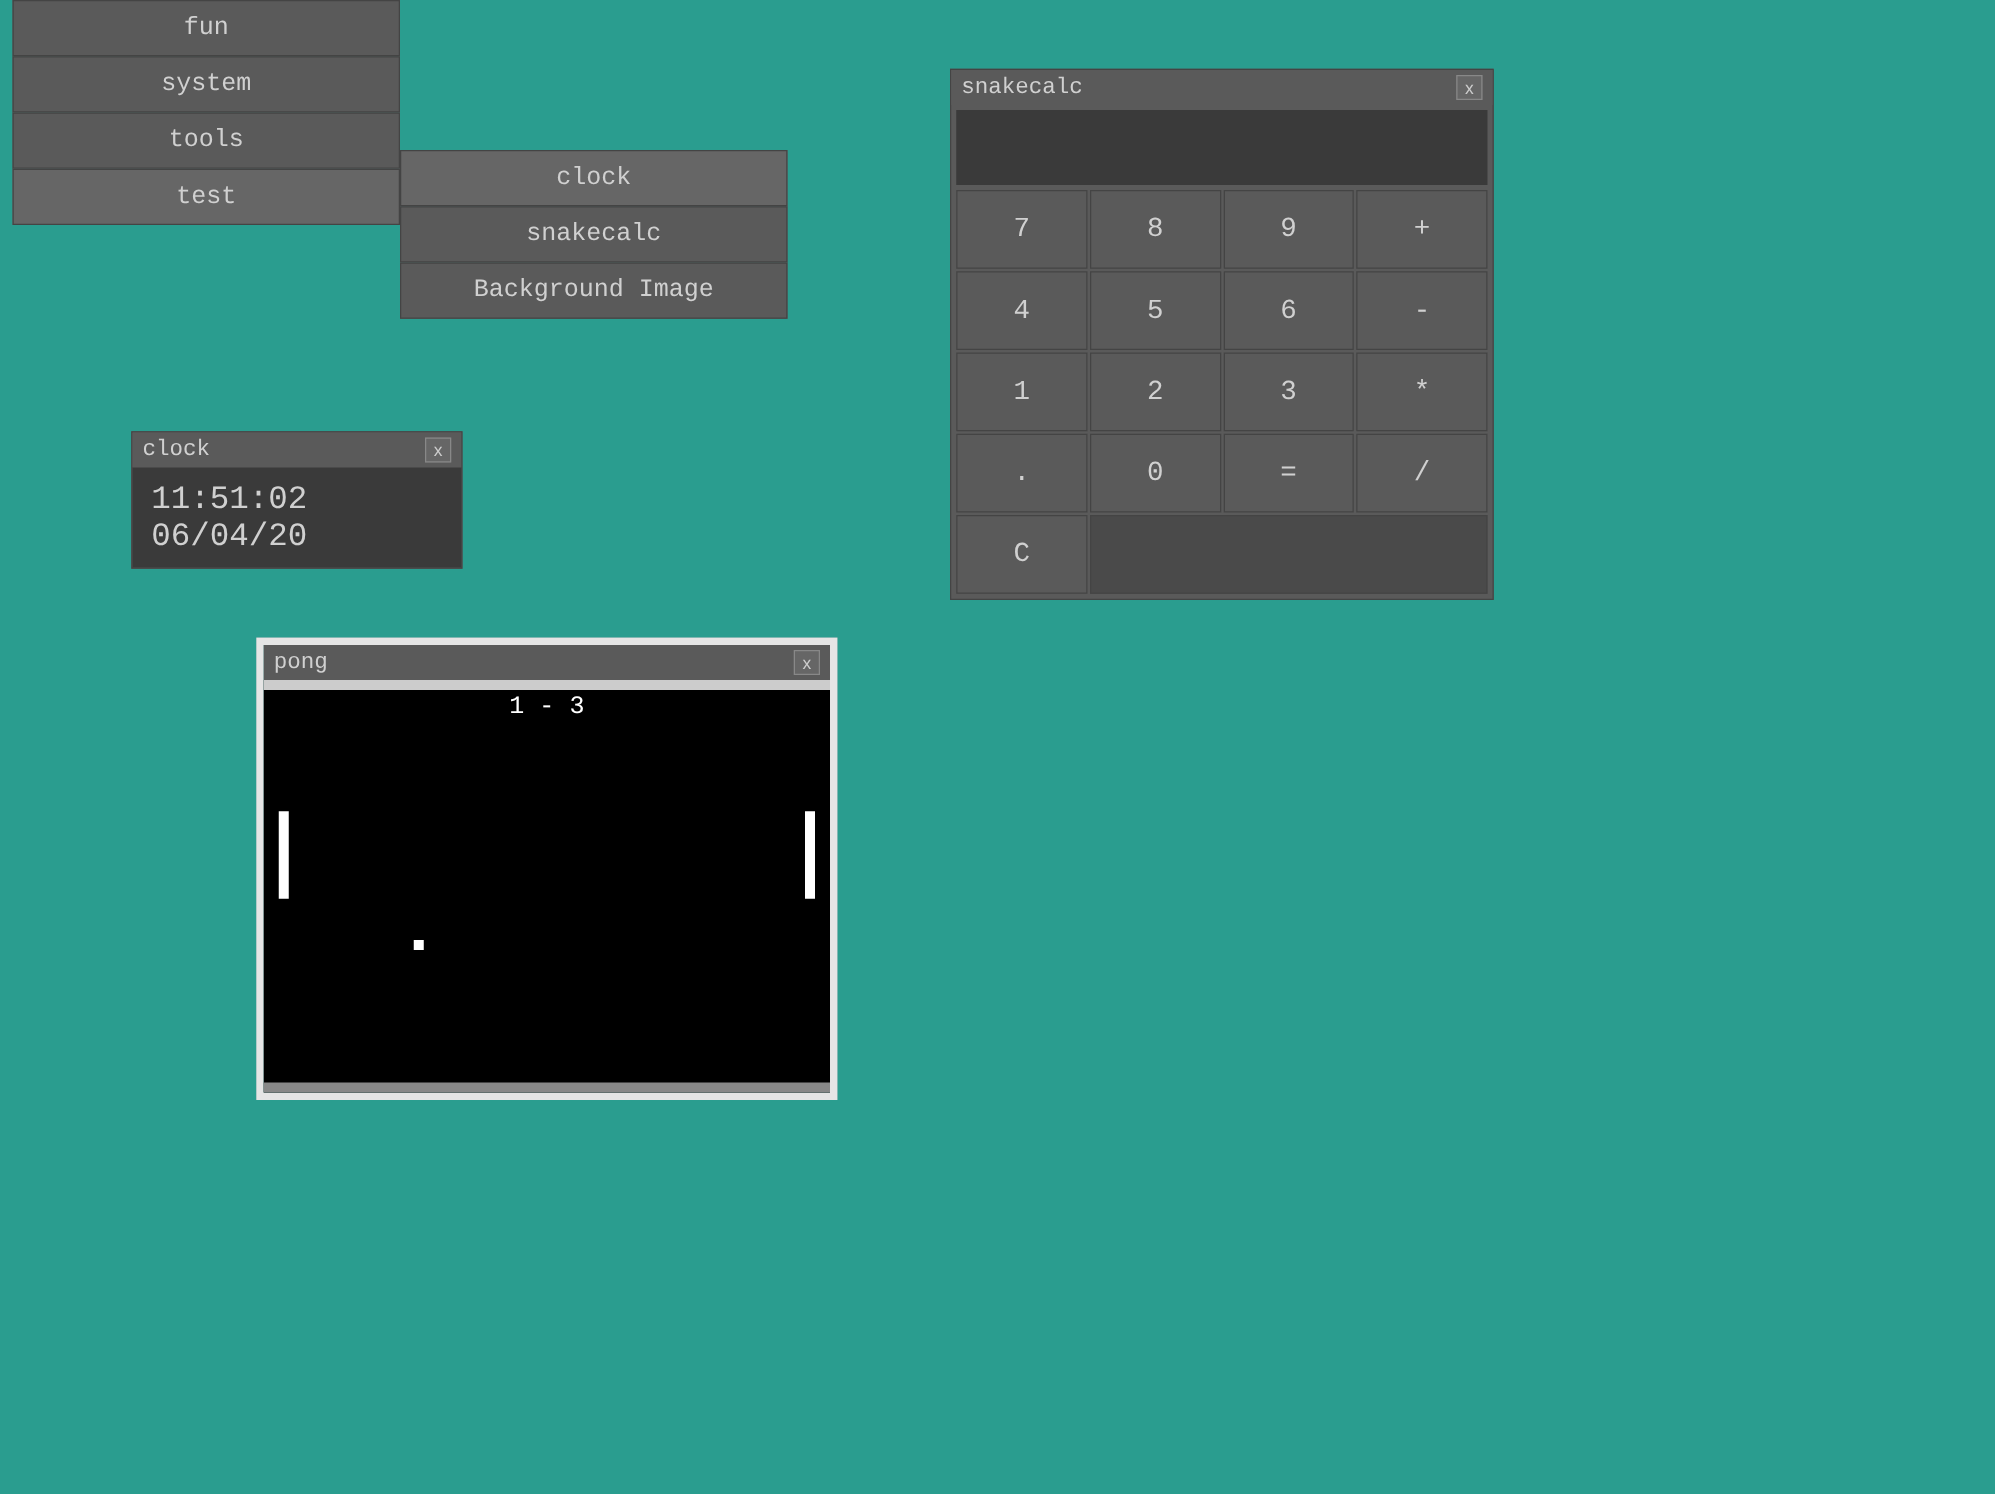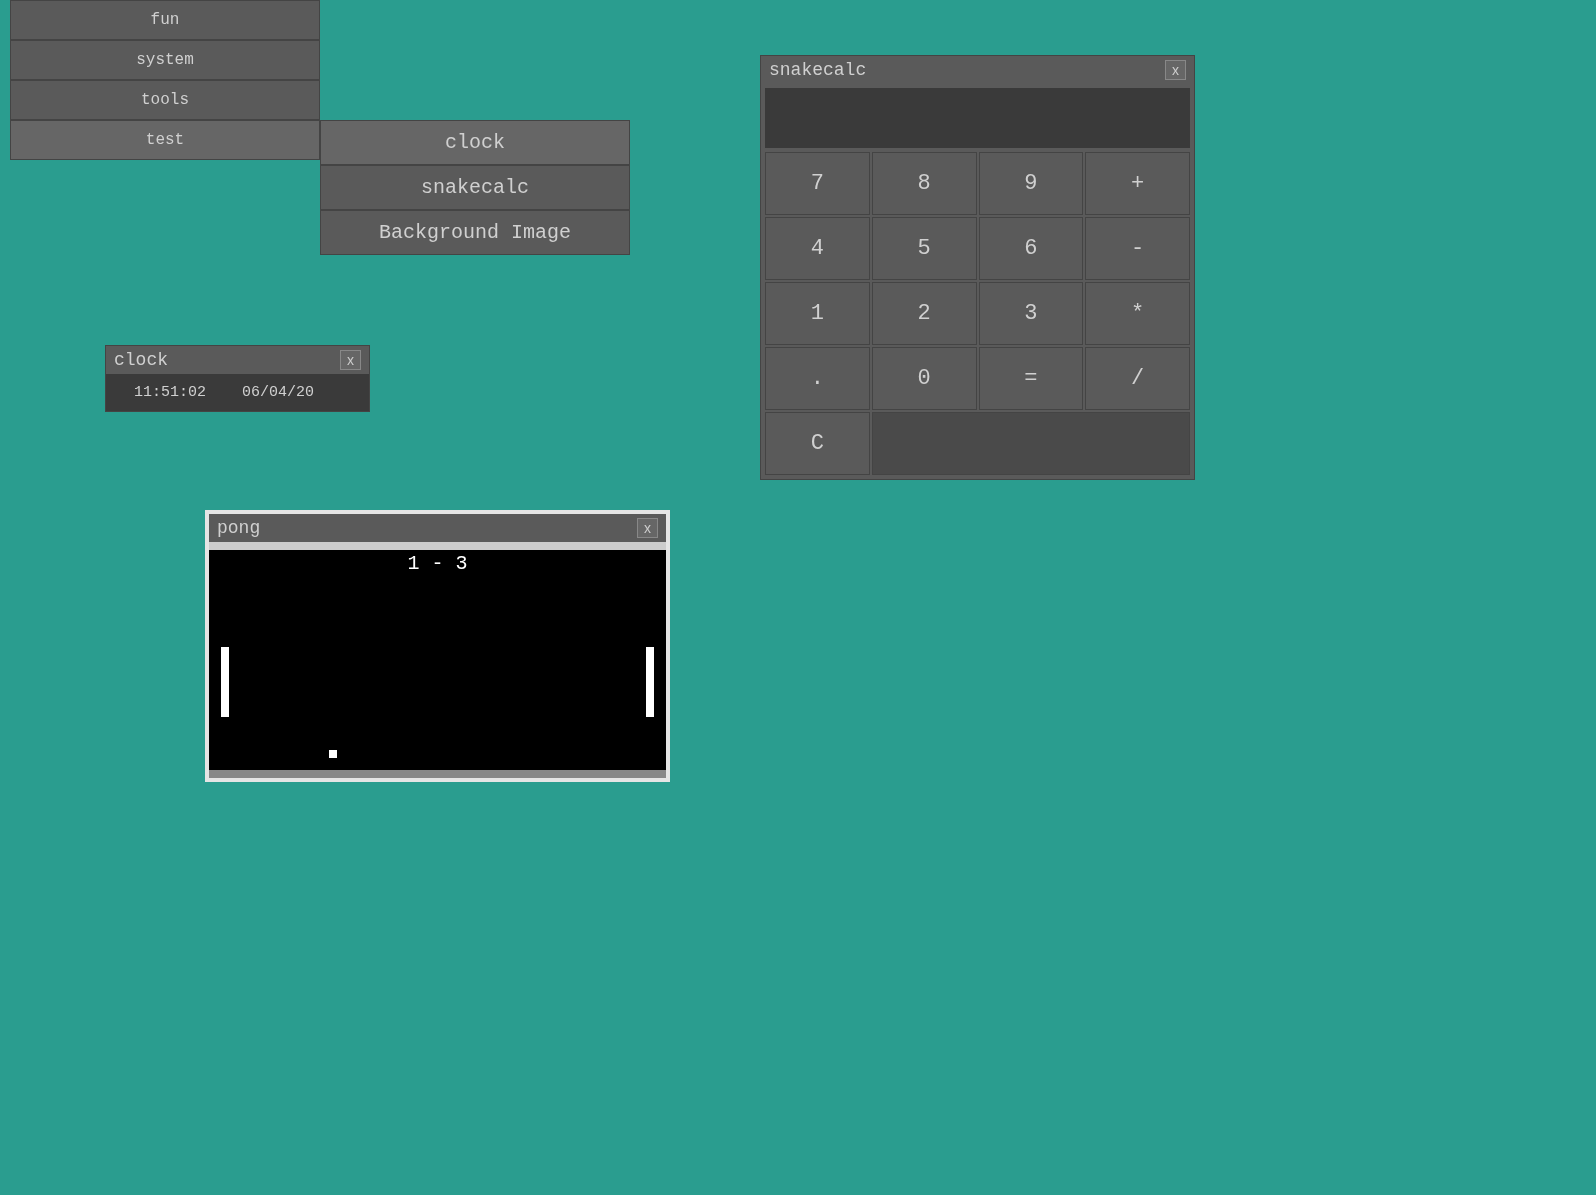--- a/index.html
+++ b/index.html
@@ -18,21 +18,21 @@
       top: 0;
       left: 10px;
       width: 310px;
       background: transparent;
     }
     .main-menu-item {
       background-color: #5a5a5a;
       color: #d0d0d0;
       padding: 10px 0;
       text-align: center;
-      font-size: 16px;
+      font-size: 20px;
       border: 1px solid #444;
       cursor: pointer;
     }
     .main-menu-item.active {
       background-color: #666;
     }
 
     
     .submenu {
       position: absolute;
@@ -76,38 +76,38 @@
       background: #666;
       color: #ccc;
       border: 1px solid #888;
       padding: 1px 6px;
       cursor: pointer;
       font-size: 14px;
     }
     .clock-content {
       background-color: #3a3a3a;
       color: #d0d0d0;
-      font-size: 15px;
-      padding: 10px 28px;
+      font-size: 26px;
+      padding: 10px 15px;
       text-align: left;
     }
 
     
     .pong-window {
       position: absolute;
       top: 510px;
       left: 205px;
       width: 465px;
       background-color: #0f766e;
-      border: 4px solid #e5e5e5;
+      border: 6px solid #e5e5e5;
     }
     .pong-content {
       background-color: #000;
       width: 100%;
-      height: 236px;
+      height: 330px;
       position: relative;
       text-align: right;
     }
     .pong-score {
       position: absolute;
       top: 10px;
       left: 50%;
       transform: translateX(-50%);
       color: #fff;
       font-size: 20px;

